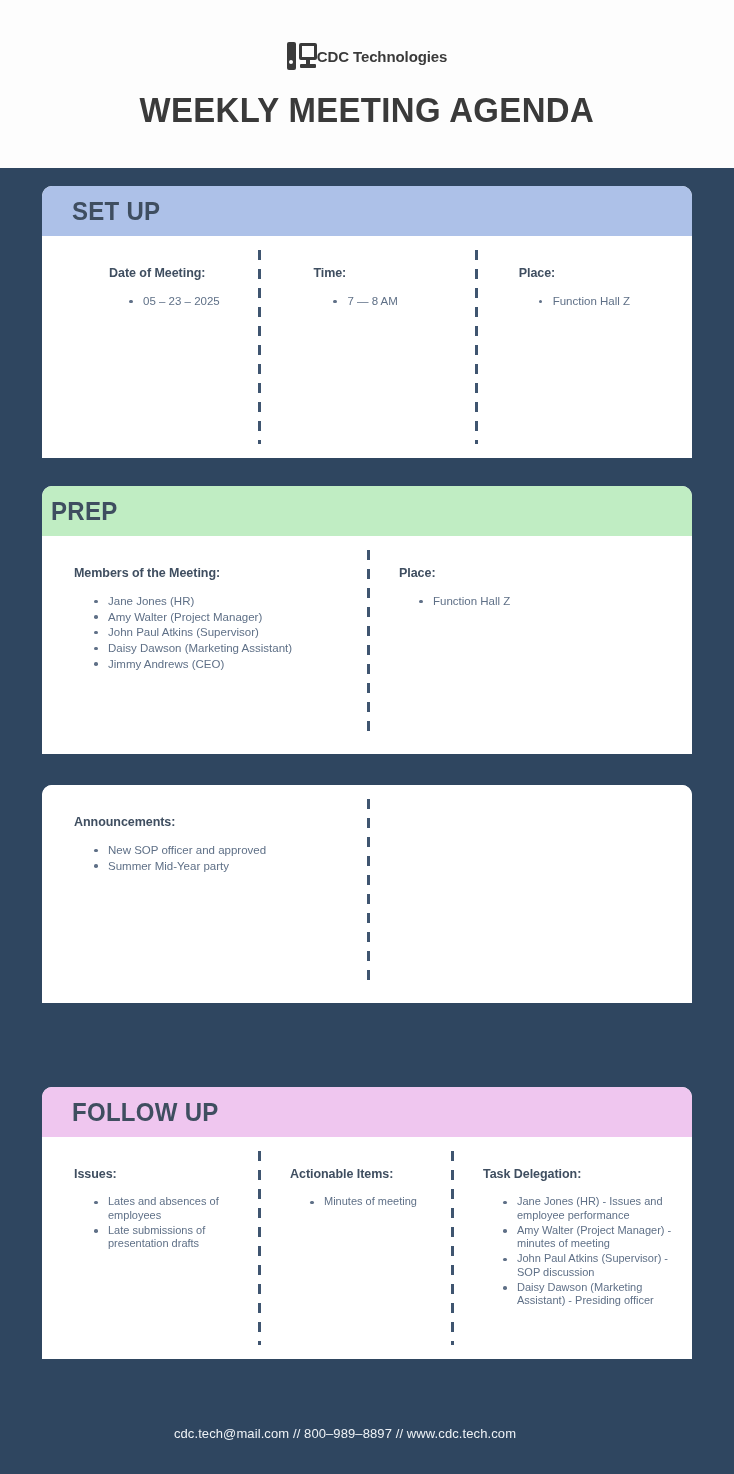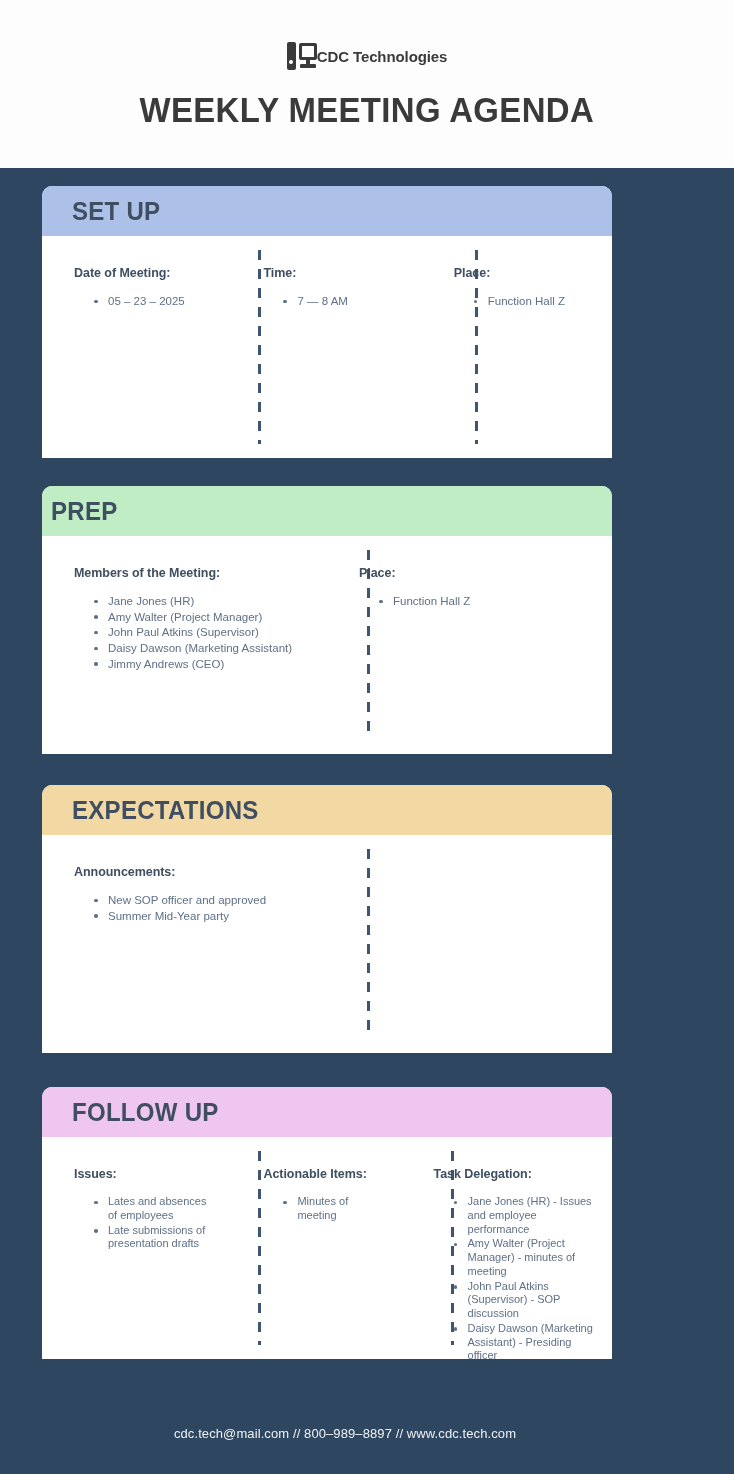--- a/index.html
+++ b/index.html
@@ -99,21 +99,21 @@
     left: 0;
     width: 734px;
     height: 1306px;
     background: #2f4660;
   }
 
   
   .card {
     position: absolute;
     left: 42px;
-    width: 570px;
+    width: 650px;
     background: #ffffff;
     border-radius: 10px 10px 0 0;
     overflow: hidden;
   }
 
   .card-header {
     height: 50px;
     display: flex;
     align-items: center;
     padding-left: 30px;
@@ -180,21 +180,21 @@
     width: 3px;
     background-image: linear-gradient(#3f5570 55%, rgba(255,255,255,0) 0%);
     background-size: 3px 19px;
     background-repeat: repeat-y;
   }
 
   
   #card-setup      { top: 18px; }
   #card-setup .card-header { background: #adc1e8; }
   #card-setup .card-body { height: 222px; }
-  #card-setup .col-1 { width: 216px; }
+  #card-setup .col-1 { width: 216px; margin-left: 35px; }
   #card-setup .col-2 { width: 217px; }
   #card-setup .col-3 { width: 217px; }
   #card-setup .div-1 { left: 216px; }
   #card-setup .div-2 { left: 433px; }
 
   #card-prep       { top: 318px; }
   #card-prep .card-header { background: #c0edc3; padding-left: 9px; }
   #card-prep .card-body { height: 218px; }
   #card-prep .col-1 { width: 325px; }
   #card-prep .col-2 { width: 325px; }
@@ -302,23 +302,20 @@
       <div class="col col-2">
         <div class="col-heading">Place:</div>
         <ul>
           <li>Function Hall Z</li>
         </ul>
       </div>
     </div>
   </div>
 
   <div class="card" id="card-expect">
-    <div class="card-header">
-      <span class="card-header-title">EXPECTATIONS</span>
-    </div>
     <div class="card-body">
       <div class="divider div-1"></div>
       <div class="col col-2">
         <div class="col-heading">Announcements:</div>
         <ul>
           <li>New SOP officer and approved</li>
           <li>Summer Mid-Year party</li>
         </ul>
       </div>
     </div>

